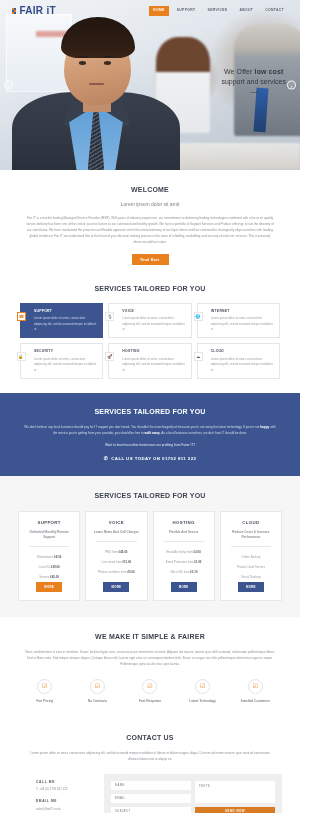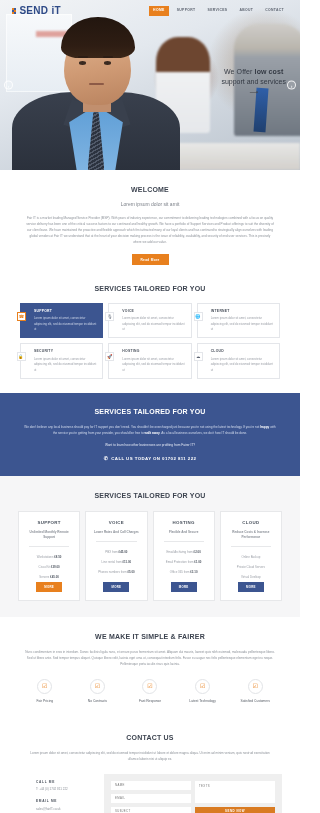--- a/index.html
+++ b/index.html
@@ -231,21 +231,21 @@
   <div class="header">
     <div class="logo">
       <span class="logo-dots">
         <i></i>
           <i class="b"></i>
           <i class="b"></i>
           <i></i>
           <i></i>
           <i class="b"></i>
       </span>
-      <span class="logo-text">SEND iT</span>
+      <span class="logo-text">FAIR iT</span>
     </div>
     <div class="nav">
       <a class="active">HOME</a>
       <a>SUPPORT</a>
       <a>SERVICES</a>
       <a>ABOUT</a>
       <a>CONTACT</a>
     </div>
   </div>
 

